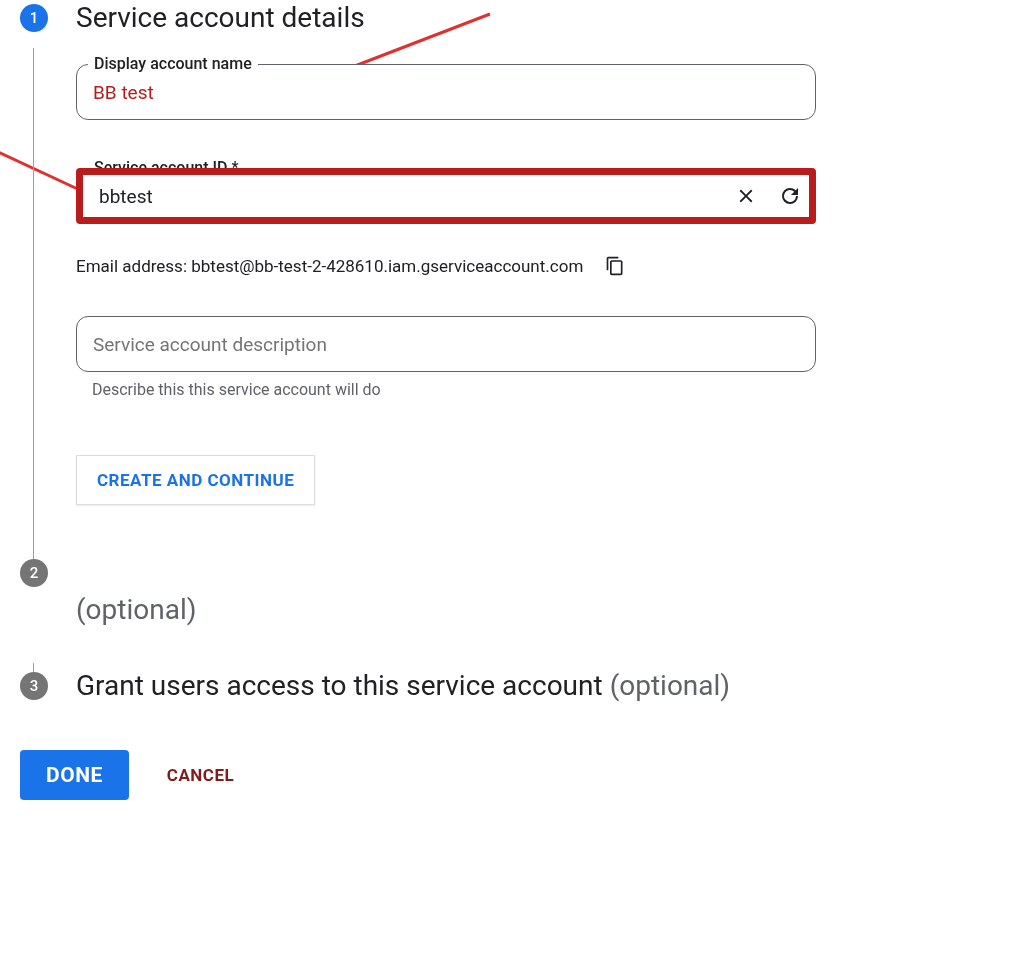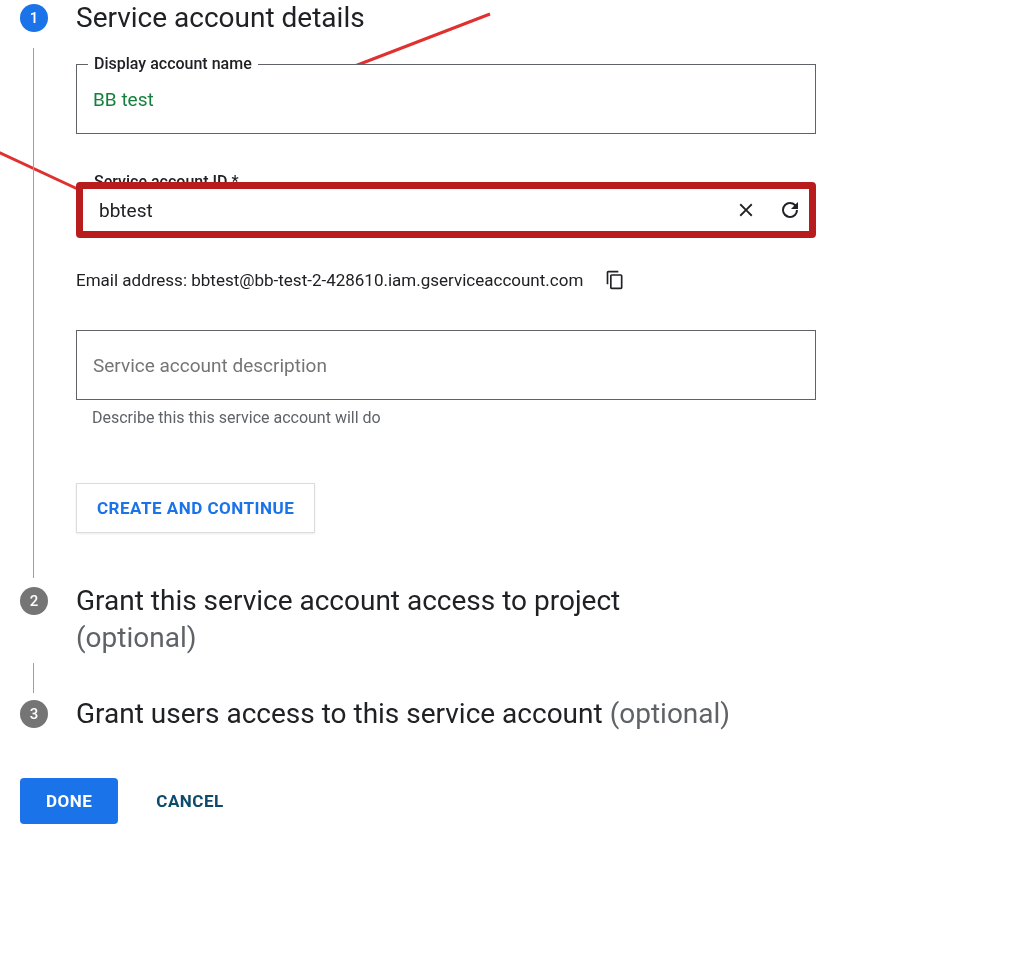--- a/index.html
+++ b/index.html
@@ -82,26 +82,26 @@
       top: -10px;
       left: 12px;
       background: #fff;
       padding: 0 6px;
       font-size: 16px;
       color: #202124;
       font-weight: 500;
     }
     .text-input {
       width: 740px;
-      height: 70px;
+      height: 56px;
       border: 1px solid #5f6368;
-      border-radius: 0;
+      border-radius: 12px;
       padding: 0 16px;
       font-size: 19px;
-      color: #15803d;
+      color: #b91c1c;
       font-family: inherit;
       outline: none;
     }
     .text-input::placeholder {
       color: #757575;
     }
     .id-input-wrapper {
       position: relative;
       width: 740px;
     }
@@ -177,29 +177,29 @@
       display: flex;
       align-items: center;
       gap: 38px;
     }
     .done-btn {
       background: #1a73e8;
       color: #fff;
       border: none;
       border-radius: 4px;
       padding: 13px 26px;
-      font-size: 17px;
+      font-size: 21px;
       font-weight: 700;
       letter-spacing: 0.5px;
       cursor: pointer;
       font-family: inherit;
     }
     .cancel-btn {
       background: transparent;
-      color: #0c4a6e;
+      color: #7f1d1d;
       border: none;
       font-size: 17px;
       font-weight: 700;
       letter-spacing: 0.5px;
       cursor: pointer;
       font-family: inherit;
     }
     .arrow-svg {
       position: absolute;
       pointer-events: none;
@@ -290,21 +290,21 @@
 
         <button class="create-btn">CREATE AND CONTINUE</button>
       </div>
     </div>
   </div>
 
   <div class="step-row step2">
     <div class="step-circle inactive">2</div>
     <div class="step-content">
       <div class="step-title">
-        <span>Grant this service account access to project</span><br>
+        <br>
         <span class="optional">(optional)</span>
       </div>
     </div>
   </div>
 
   <div class="step-row step3">
     <div class="step-circle inactive">3</div>
     <div class="step-content">
       <div class="step-title">
         <span>Grant users access to this service account </span><span class="optional">(optional)</span>

